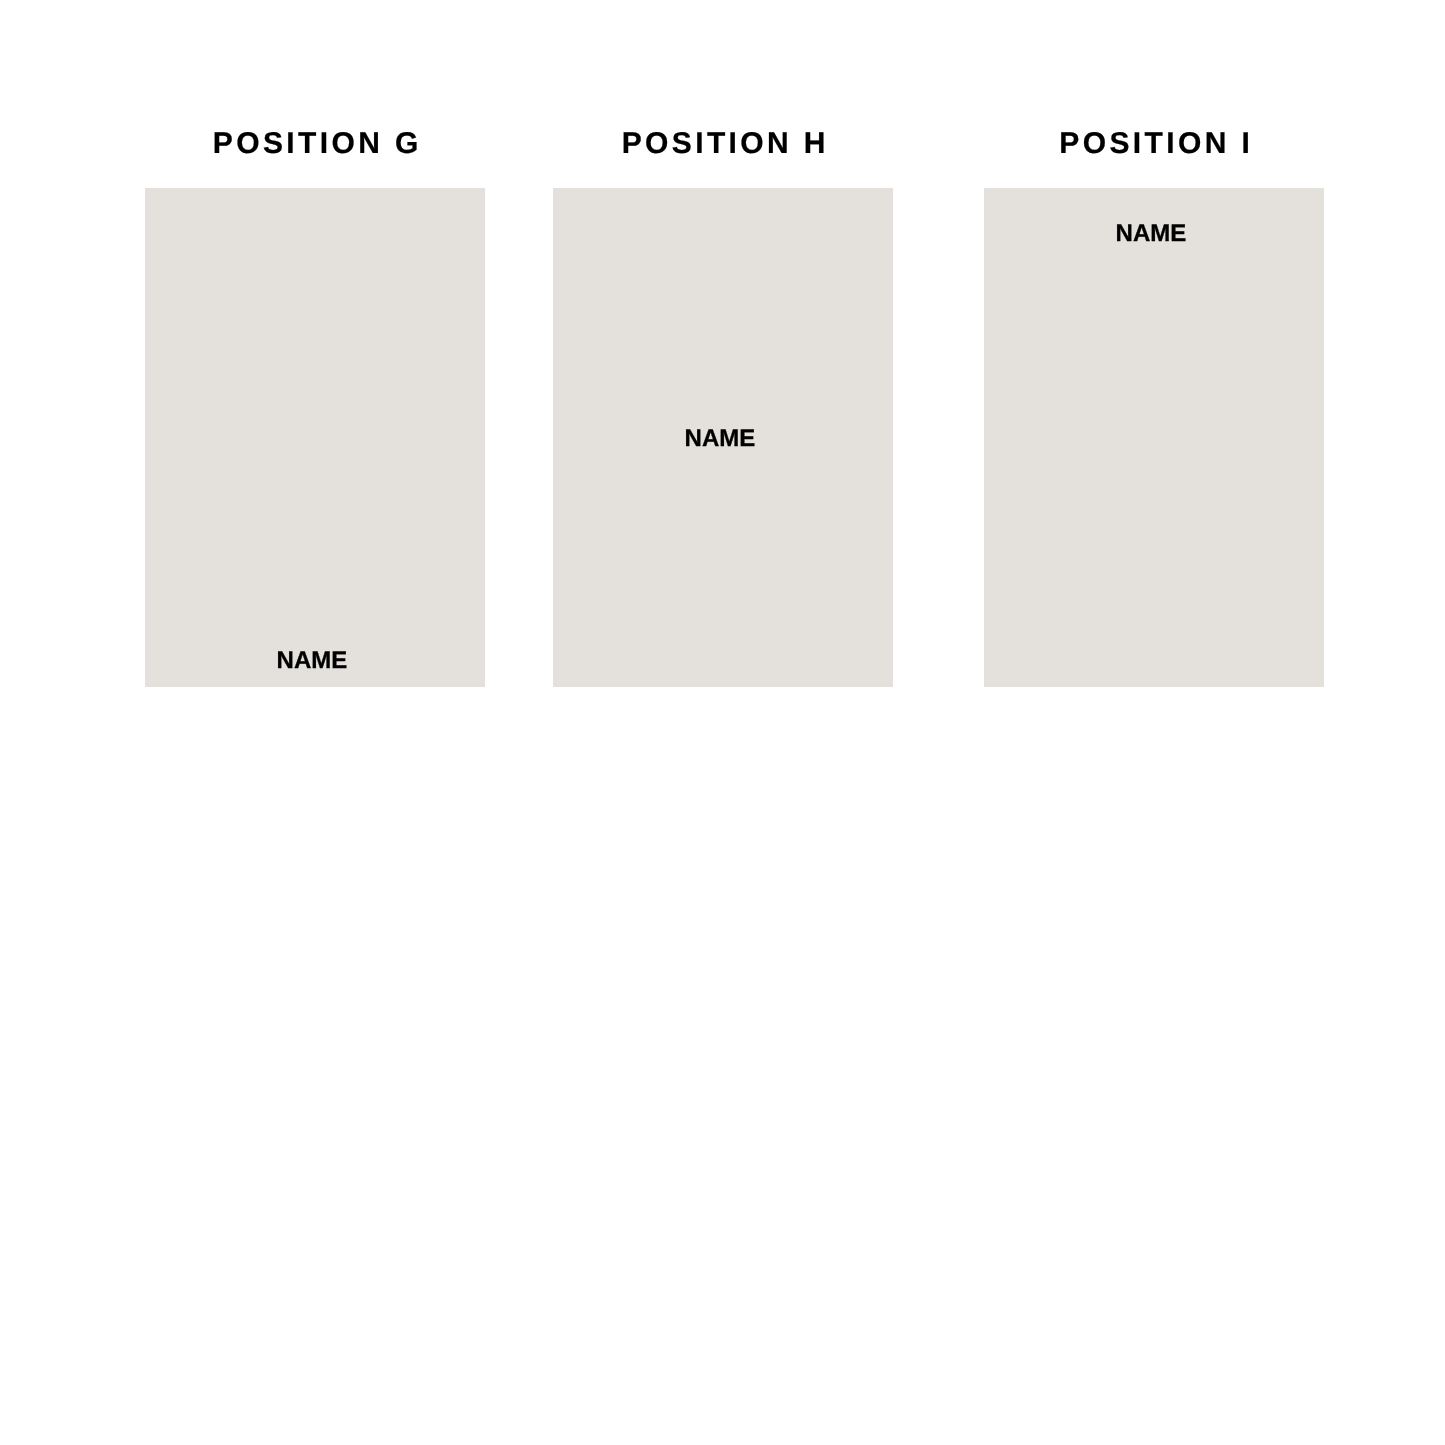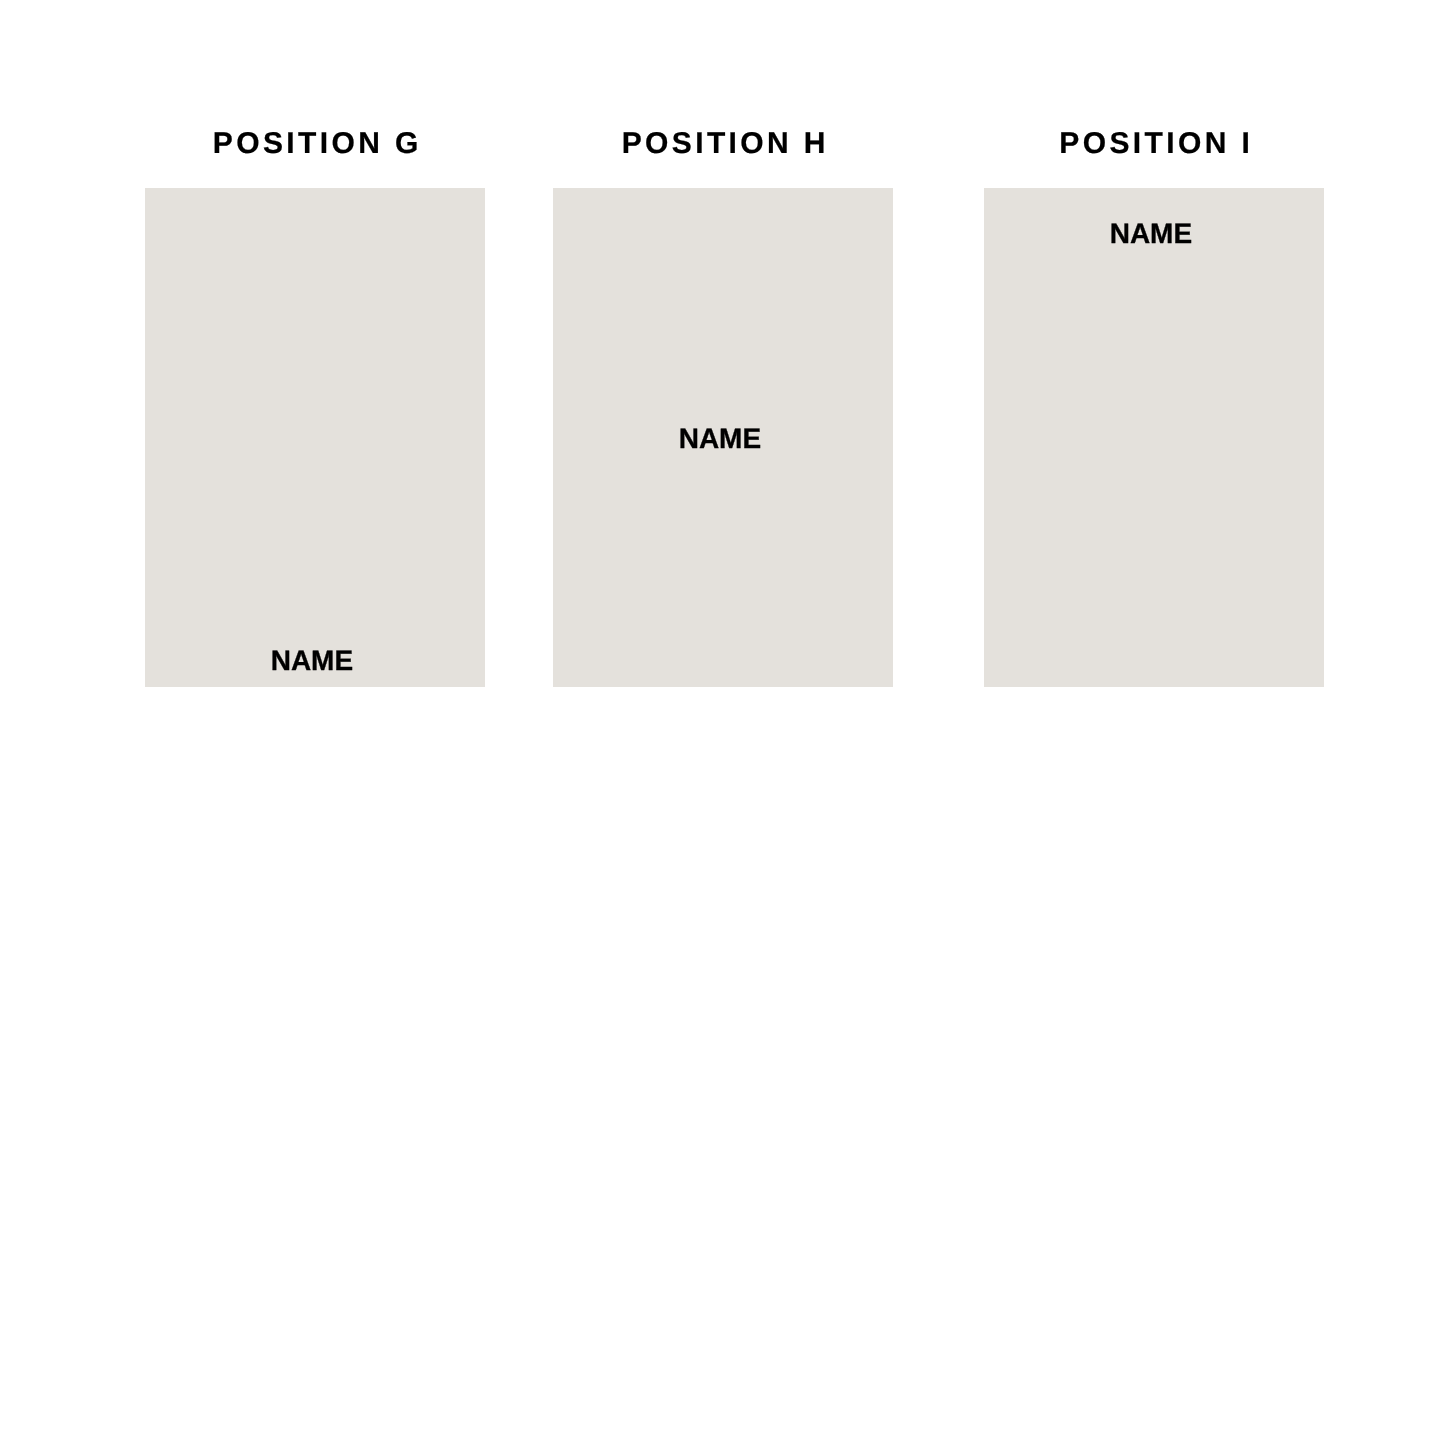--- a/index.html
+++ b/index.html
@@ -62,21 +62,21 @@
     height:498.6px;
     background:#e4e1dc;
   }
 
   
   .name {
     position:absolute;
     left:-3.1px;
     width:340px;
     font-weight:700;
-    font-size:28px;
+    font-size:24px;
     line-height:24px;
     letter-spacing:0;
     color:#000000;
     -webkit-text-stroke:0.3px #000000;
     text-align:center;
     white-space:nowrap;
   }
   .name--top    { top:34.2px;  }
   .name--middle { top:238.7px; }
   .name--bottom { top:461px; }

